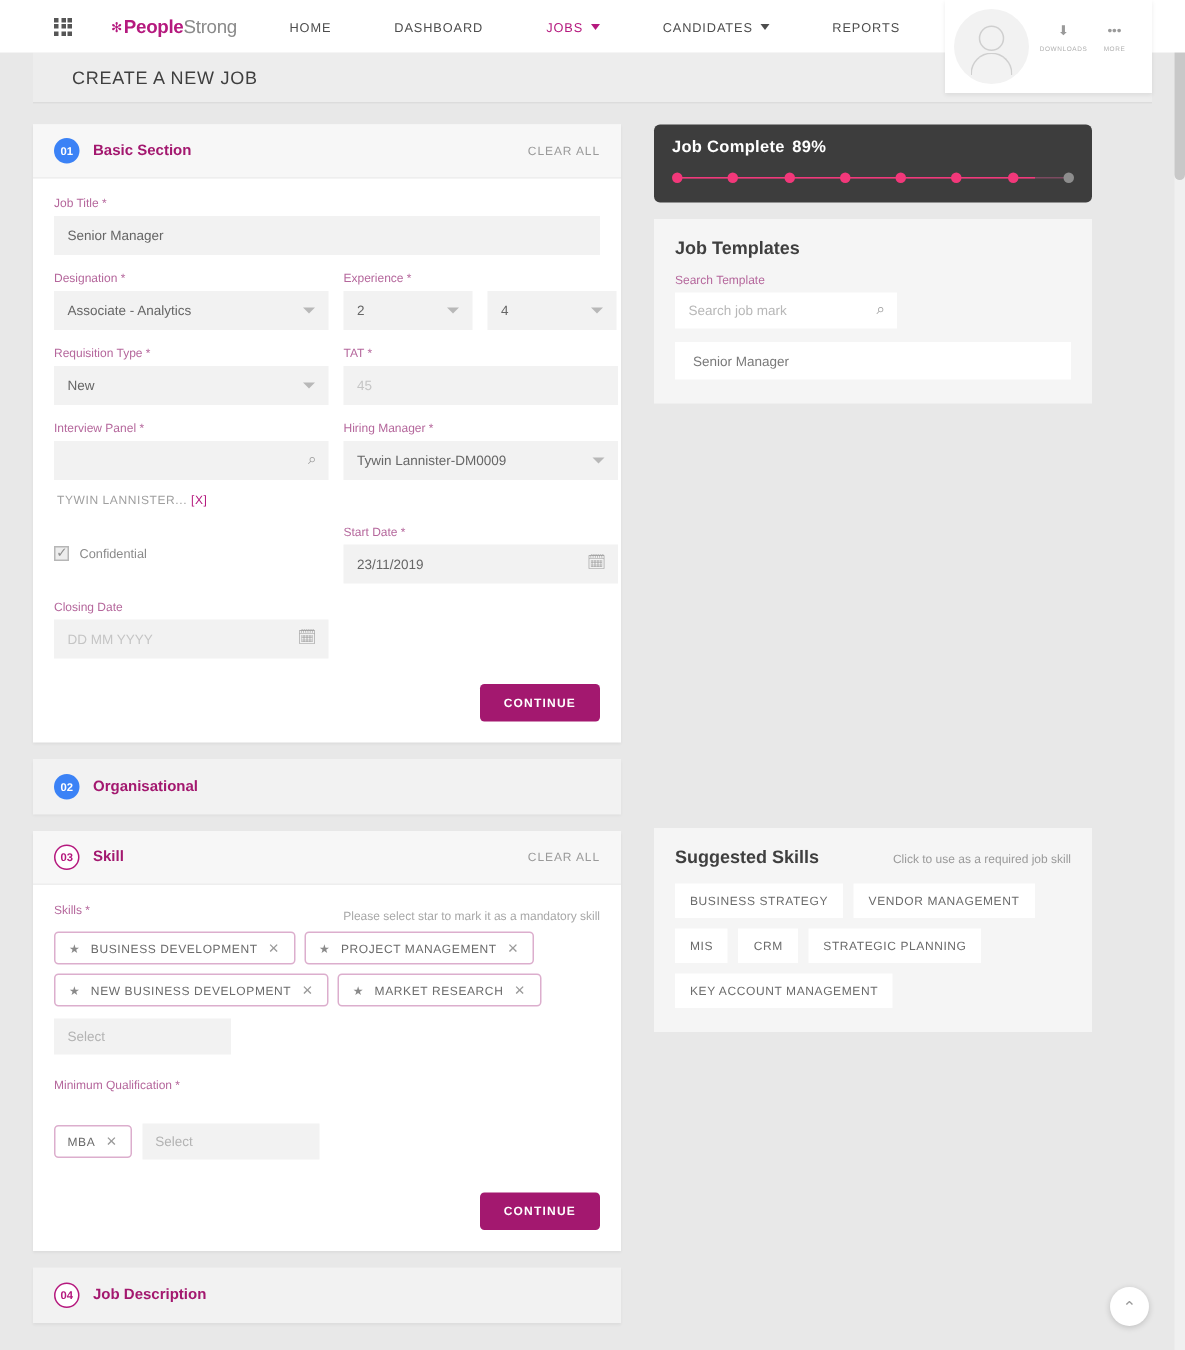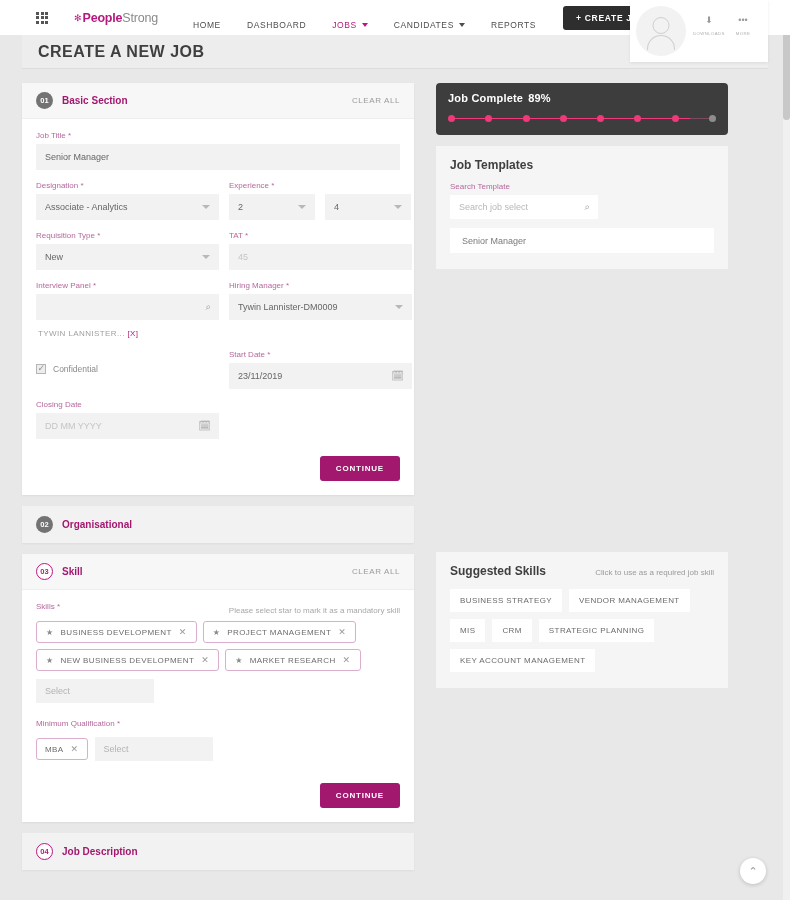--- a/index.html
+++ b/index.html
@@ -21,21 +21,21 @@
     display: flex; align-items: center;
     padding-left: 36px;
     position: relative; z-index: 2;
   }
   .grid-icon { display:grid; grid-template-columns: repeat(3, 3px); grid-gap:1.5px; margin-right:26px; }
   .grid-icon i { width:3px; height:3px; background:#555; display:block; }
   .logo { display:flex; align-items:center; margin-right:22px; font-size:12.5px; }
   .logo .star { color:#b5197e; font-size:9px; margin-right:1px; }
   .logo .p1 { color:#b5197e; font-weight:bold; letter-spacing:-0.2px;}
   .logo .p2 { color:#8a8a8a; font-weight:normal; letter-spacing:-0.2px;}
-  .navitems { display:flex; align-items:flex-end; gap:0px; }
+  .navitems { display:flex; align-items:center; gap:16px; }
   .navitem {
     font-size:8.5px; letter-spacing:0.6px; color:#4d4d4d;
     padding:0 13px; text-transform:uppercase; white-space:nowrap;
     display:flex; align-items:center; gap:5px; cursor:pointer;
   }
   .navitem.active { color:#b5197e; }
   .caret { width:0;height:0;border-left:3.5px solid transparent;border-right:3.5px solid transparent;border-top:4px solid currentColor; display:inline-block; }
   .createjob {
     background:#2e2e2e; color:#fff; font-size:8.5px; letter-spacing:0.7px;
     padding:7px 13px; border-radius:3px; margin-left:14px; font-weight:bold;
@@ -65,40 +65,40 @@
   .u-action { text-align:center; width:38px; margin-top:9px; }
   .u-action .ic { font-size:9px; color:#9a9a9a; line-height:10px; display:block;}
   .u-action .lb { font-size:4.3px; letter-spacing:0.4px; color:#b0b0b0; text-transform:uppercase; }
 
   
   .pagehead {
     margin: 0 22px; background:#ededed; height:34px;
     display:flex; align-items:center; justify-content:space-between;
     padding:0 16px; border-bottom:1px solid #dcdcdc;
   }
-  .pagehead h1 { margin:0; font-size:16px; letter-spacing:0.5px; color:#3f3f3f; font-weight:bold; text-transform:uppercase;}
+  .pagehead h1 { margin:10px; font-size:12px; letter-spacing:0.5px; color:#3f3f3f; font-weight:normal; text-transform:uppercase;}
   .clearfields { font-size:8px; letter-spacing:0.5px; color:#9a9a9a; text-transform:uppercase; cursor:pointer; }
 
   
   .content { display:flex; padding: 14px 22px 0 22px; gap:22px; align-items:flex-start; }
   .col-left { width:392px; flex:none; }
   .col-right { width:292px; flex:none; }
 
   
   .card { background:#fff; margin-bottom:11px; box-shadow:0 1px 2px rgba(0,0,0,0.06); }
   .card-head {
     display:flex; align-items:center; justify-content:space-between;
     padding:9px 14px; background:#f7f7f7; border-bottom:1px solid #eee;
   }
   .sec-title { display:flex; align-items:center; gap:9px; }
   .badge {
     width:17px;height:17px;border-radius:50%;display:flex;align-items:center;justify-content:center;
     font-size:7.5px; font-weight:bold; flex:none;
   }
-  .badge.done { background:#737373; color:#fff; }
+  .badge.done { background:#3b82f6; color:#fff; }
   .badge.open { border:1px solid #b5197e; color:#b5197e; background:#fff; }
   .sec-name { font-size:10px; font-weight:bold; color:#a3186f; }
   .clearall { font-size:8px; letter-spacing:0.6px; color:#9a9a9a; text-transform:uppercase; cursor:pointer; }
   .card-body { padding:12px 14px 14px 14px; }
 
   
   .collapsed { background:#f2f2f2; box-shadow:0 1px 2px rgba(0,0,0,0.05); }
   .collapsed .card-head { background:transparent; border-bottom:none; padding:10px 14px; }
 
   
@@ -155,21 +155,21 @@
     padding:5px 9px; display:flex; align-items:center; gap:7px;
     font-size:8px; letter-spacing:0.4px; color:#6b6b6b; text-transform:uppercase;
     cursor:pointer;
   }
   .chip .star { color:#8a8a8a; font-size:8px; }
   .chip .x { color:#9a9a9a; font-size:9px; }
   .selectbox {
     width:118px; height:24px; background:#f2f2f2; font-size:9px; color:#b3b3b3;
     display:flex; align-items:center; padding:0 9px; margin-top:8px;
   }
-  .qualrow { display:flex; align-items:center; gap:0; margin-top:9px; }
+  .qualrow { display:flex; align-items:center; gap:0; margin-top:21px; }
   .chip.sm { padding:5px 8px; font-size:8px; }
   .qualselect { width:118px;height:24px;background:#f2f2f2;font-size:9px;color:#b3b3b3;display:flex;align-items:center;padding:0 9px;margin-left:7px;}
 
   
   .progress-card {
     background:#3d3d3d; border-radius:4px; padding:9px 12px 12px 12px; margin-bottom:11px;
   }
   .progress-title { color:#fff; font-size:11px; font-weight:bold; letter-spacing:0.2px; }
   .progress-title b { margin-left:5px; }
   .track { position:relative; height:10px; margin-top:9px; display:flex; align-items:center; }
@@ -467,21 +467,21 @@
           <span class="dot"></span>
           <span class="dot empty"></span>
         </div>
       </div>
     </div>
 
     <div class="panel">
       <h2 class="panel-title">Job Templates</h2>
       <label class="flabel">Search Template</label>
       <div class="search-wrap">
-        <div class="searchinput">Search job select</div>
+        <div class="searchinput">Search job mark</div>
         <span class="ico-right">⌕</span>
       </div>
       <div class="tmpl-item">Senior Manager</div>
     </div>
 
     <div class="panel" style="margin-top:283px;">
       <div class="panel-head">
         <h2 class="panel-title" style="margin:0;">Suggested Skills</h2>
         <span class="panel-hint">Click to use as a required job skill</span>
       </div>

